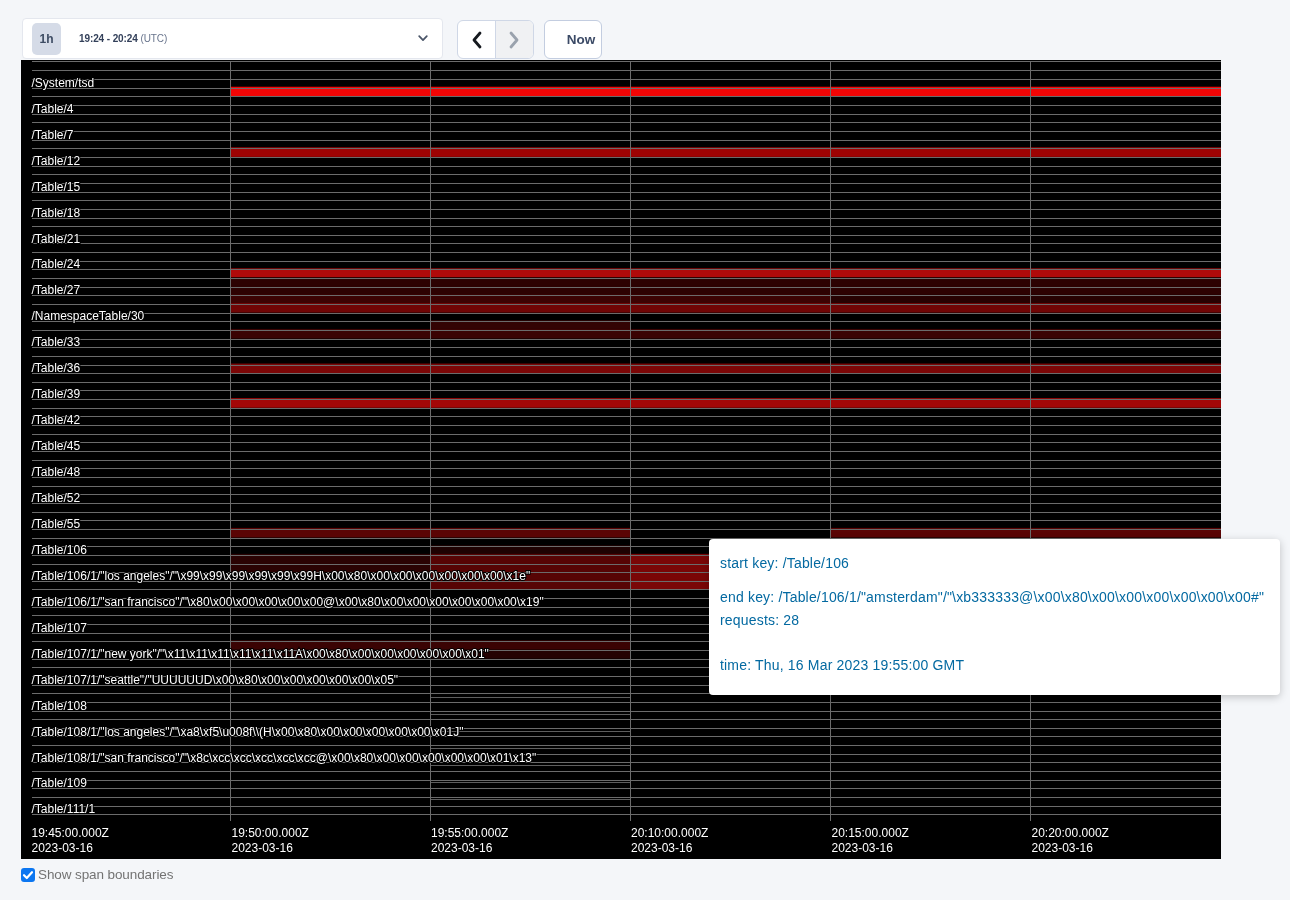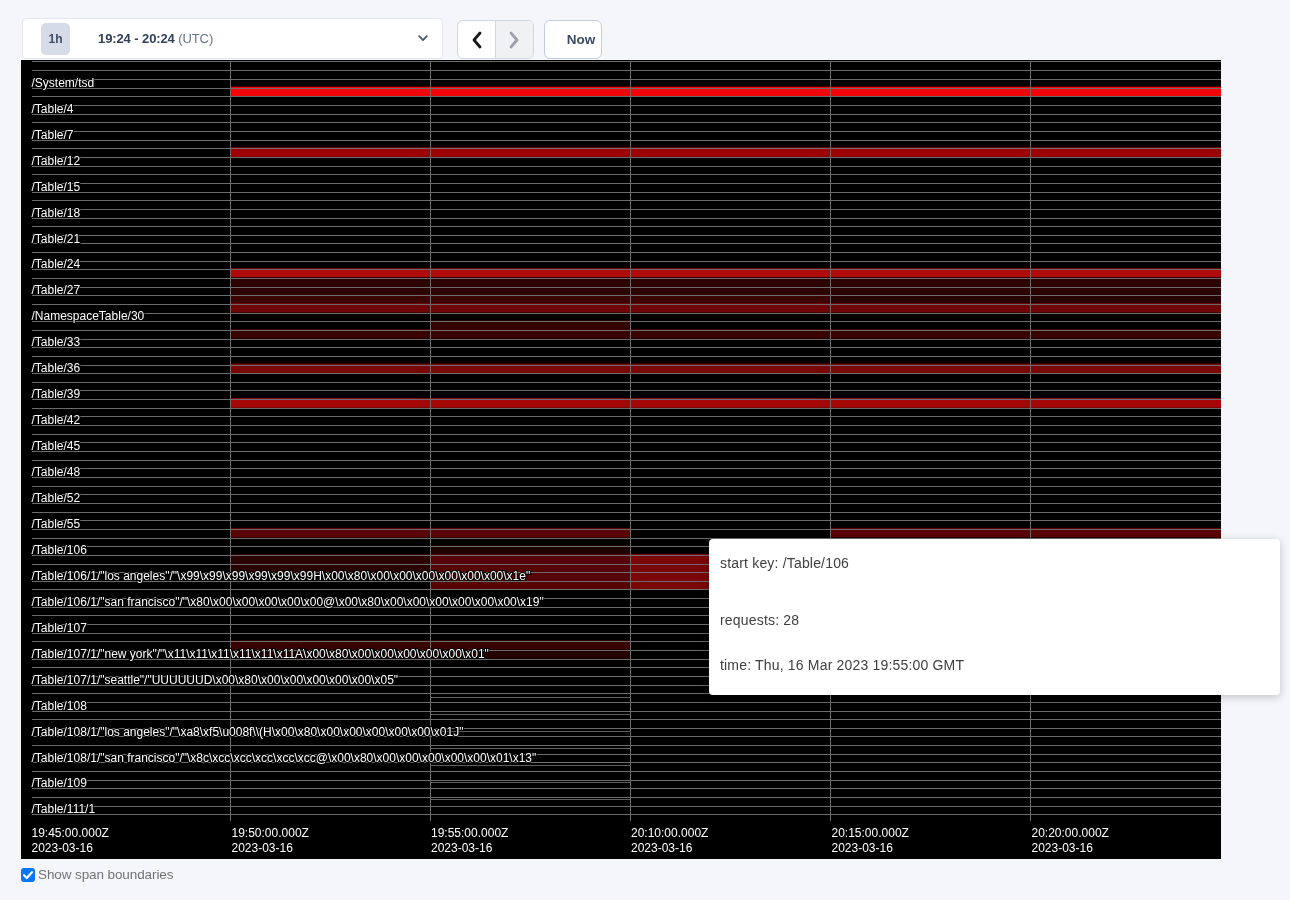--- a/index.html
+++ b/index.html
@@ -1,33 +1,33 @@
 <!DOCTYPE html>
 <html><head><meta charset="utf-8">
 <style>
 html,body{margin:0;padding:0;width:1290px;height:900px;background:#f4f6f9;overflow:hidden;
 font-family:"Liberation Sans",sans-serif;}
 .abs{position:absolute;}
 #timebox{left:22px;top:18px;width:419px;height:39px;background:#fff;border:1px solid #e4e7ee;
 border-radius:4px;display:flex;align-items:center;}
-#badge{margin-left:18px;background:#d5dbe7;border-radius:5px;width:29px;height:32px;
+#badge{margin-left:9px;background:#d5dbe7;border-radius:5px;width:29px;height:32px;
 display:flex;align-items:center;justify-content:center;font-size:12px;font-weight:bold;color:#3e4c63;}
-#trange{margin-left:28px;font-size:13px;font-weight:bold;color:#33405a;letter-spacing:-0.1px;}
+#trange{margin-left:18px;font-size:10px;font-weight:bold;color:#33405a;letter-spacing:-0.1px;}
 #trange span{font-weight:normal;color:#68748c;}
 #chev{position:absolute;right:14px;top:16px;}
 #navgrp{left:457px;top:20px;width:77px;height:39px;border:1px solid #cfd7e6;border-radius:6px;
 background:#fff;display:flex;box-sizing:border-box;}
 #navgrp .cell{flex:1;display:flex;align-items:center;justify-content:center;}
 #navgrp .cell.r{background:#f0f1f3;border-left:1px solid #cfd7e6;border-radius:0 5px 5px 0;}
 #nowbtn{left:544px;top:20px;width:58px;height:39px;border:1px solid #c3cde0;border-radius:6px;
 background:#fff;box-sizing:border-box;display:flex;align-items:center;justify-content:center;
 font-size:13.5px;font-weight:bold;color:#3b4a66;padding-left:16px;}
 #canvas{left:21px;top:60px;width:1200px;height:799px;background:#d946ef;}
 #tooltip{left:709px;top:539px;width:571px;height:156px;background:#fff;border-radius:4px;
-box-shadow:0 2px 9px rgba(0,0,0,0.22);color:#404040;font-size:14px;letter-spacing:0.18px;}
+box-shadow:0 2px 9px rgba(0,0,0,0.22);color:#0369a1;font-size:14px;letter-spacing:0.18px;}
 #tooltip div{position:absolute;left:11px;white-space:nowrap;}
 #cbrow{left:21px;top:867px;display:flex;align-items:center;}
 #cbx{width:14px;height:14px;background:#0b76f1;border-radius:3px;position:relative;}
 #cblabel{margin-left:3px;font-size:13.5px;color:#737373;letter-spacing:-0.1px;}
 </style></head>
 <body>
 <div class="abs" id="timebox">
   <div id="badge">1h</div>
   <div id="trange">19:24 - 20:24 <span>(UTC)</span></div>
   <svg id="chev" width="10" height="7" viewBox="0 0 10 7">
@@ -122,20 +122,21 @@
 <text x="610.0" y="791.5">2023-03-16</text>
 <text x="810.5" y="777">20:15:00.000Z</text>
 <text x="810.5" y="791.5">2023-03-16</text>
 <text x="1010.5" y="777">20:20:00.000Z</text>
 <text x="1010.5" y="791.5">2023-03-16</text>
 </g>
 </svg>
 </div>
 <div class="abs" id="tooltip">
   <div style="top:16px;">start key: /Table/106</div>
+  <div style="top:50px;">end key: /Table/106/1/"amsterdam"/"\xb333333@\x00\x80\x00\x00\x00\x00\x00\x00#"</div>
   <div style="top:73px;">requests: 28</div>
   <div style="top:118px;">time: Thu, 16 Mar 2023 19:55:00 GMT</div>
 </div>
 <div class="abs" id="cbrow">
   <div id="cbx"><svg width="14" height="14" viewBox="0 0 14 14">
         <path d="M3 7.2 L5.8 10 L11 4.2" stroke="#fff" stroke-width="2.2" fill="none" stroke-linecap="round" stroke-linejoin="round"></path>
       </svg></div>
   <div id="cblabel">Show span boundaries</div>
 </div>
 </body></html>

